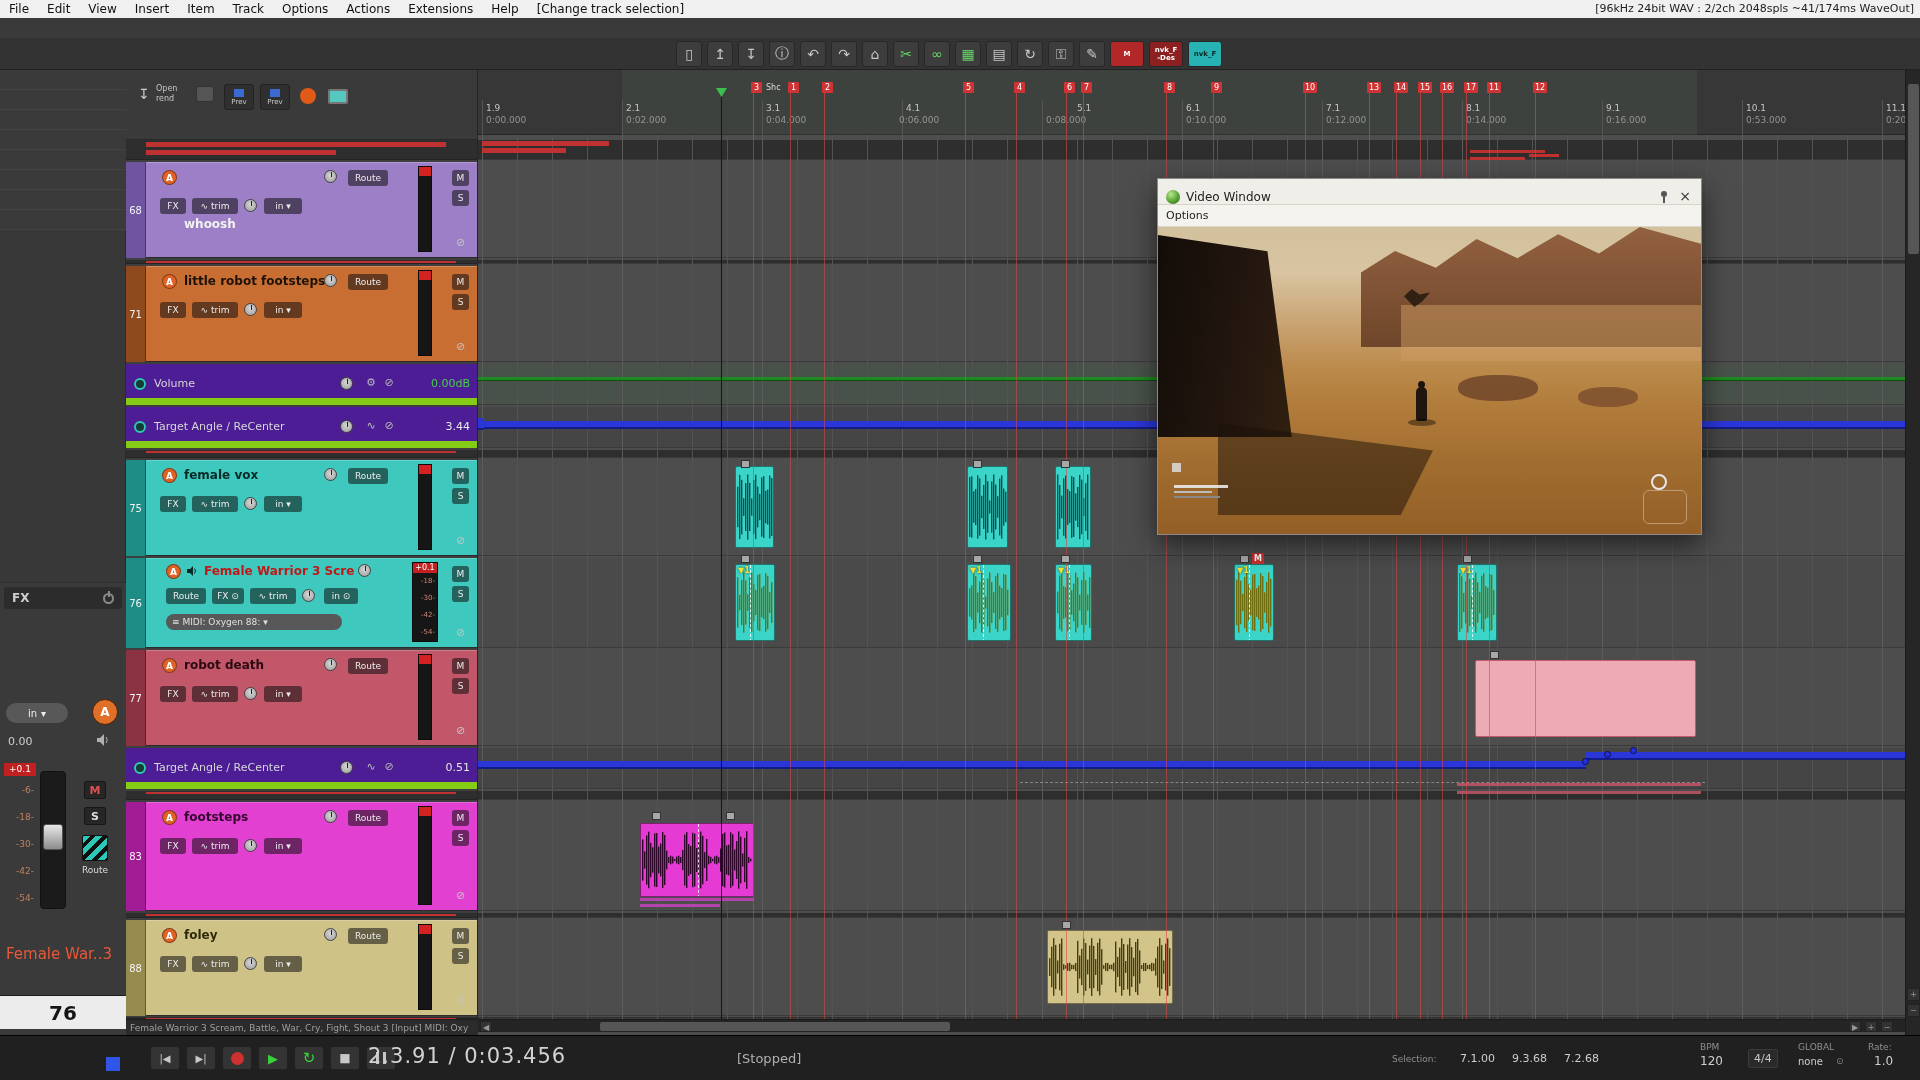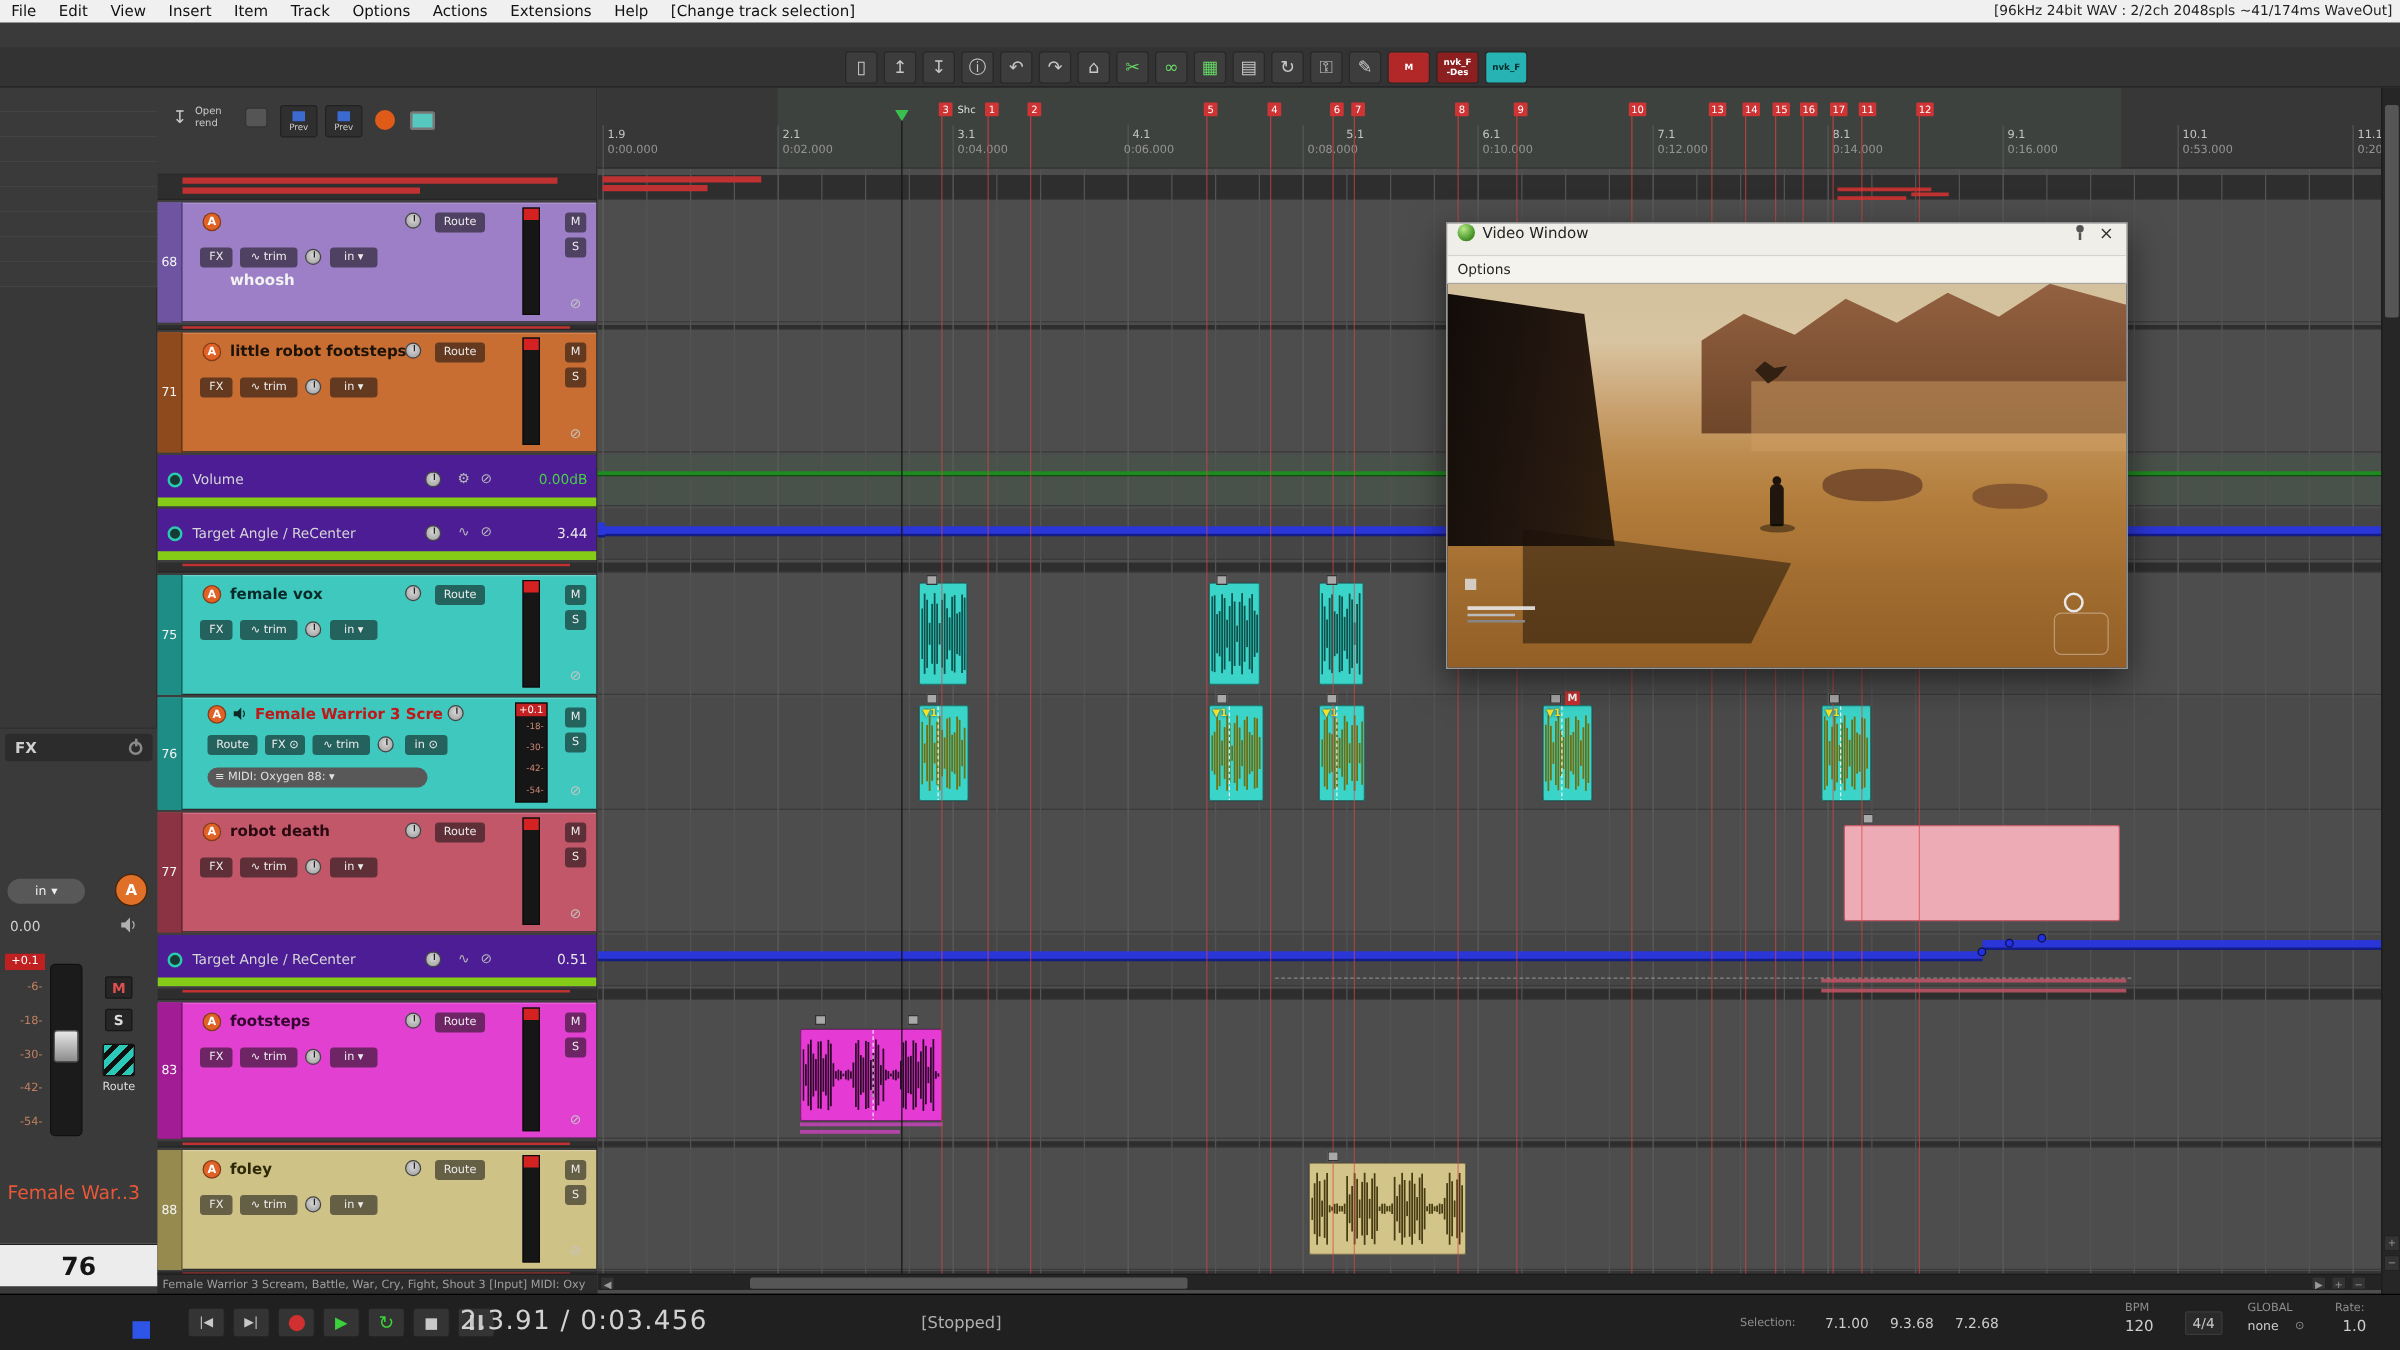--- a/index.html
+++ b/index.html
@@ -107,21 +107,21 @@
 .tbtn{width:30px;height:24px;background:#343434;border:1px solid #222;border-radius:3px;display:flex;align-items:center;justify-content:center;color:#c8c8c8;font-size:10px;position:static}
 .rec{width:13px;height:13px;border-radius:50%;background:#d03030}
 .pb{width:3px;height:12px;background:#c8c8c8;margin:0 2px}
 #t-pos{position:absolute;left:368px;top:8px;font-size:21px;color:#d2d2d2;letter-spacing:1px}
 #t-status{position:absolute;left:737px;top:15px;font-size:13px;color:#b0b0b0}
 .t-lab{position:absolute;font-size:9px;color:#8f8f8f}
 .t-val{position:absolute;font-size:11px;color:#cdcdcd}
 #t-sig{position:absolute;left:1748px;top:13px;font-size:11px;color:#c8c8c8;background:#2a2a2a;border:1px solid #3a3a3a;border-radius:2px;padding:2px 5px}
 
 #video-win{position:absolute;left:1157px;top:178px;width:545px;height:357px;background:#efeee9;border:1px solid #8a8a8a;box-shadow:0 10px 26px rgba(0,0,0,.55);z-index:60}
-#vw-title{position:absolute;left:0;top:0;width:543px;height:26px;background:#efeee9;display:flex;align-items:flex-start;gap:6px;padding:0 8px;border-bottom:1px solid #d6d4ca}
+#vw-title{position:absolute;left:0;top:0;width:543px;height:26px;background:#efeee9;display:flex;align-items:flex-end;gap:6px;padding:0 8px;border-bottom:1px solid #d6d4ca}
 #vw-ico{width:14px;height:14px;border-radius:50%;background:radial-gradient(circle at 35% 30%,#b8e88a,#4f9c2f 60%,#2c5f1a)}
 #vw-title-text{font-size:12px;color:#222;flex:1}
 #vw-pin{width:14px;height:14px;position:relative}
 #vw-pin::before{content:"";position:absolute;left:4px;top:1px;width:6px;height:6px;border-radius:50%;background:#555}
 #vw-pin::after{content:"";position:absolute;left:6px;top:7px;width:2px;height:6px;background:#555}
 #vw-close{font-size:14px;color:#333;width:16px;text-align:center}
 #vw-menu{position:absolute;left:0;top:26px;width:543px;height:22px;background:#f4f3ee;border-bottom:1px solid #d8d6cc;font-size:11px;color:#222;line-height:22px;padding-left:8px}
 #vw-content{position:absolute;left:0;top:48px;width:543px;height:307px;overflow:hidden;background:#000}
 </style>
 </head>

